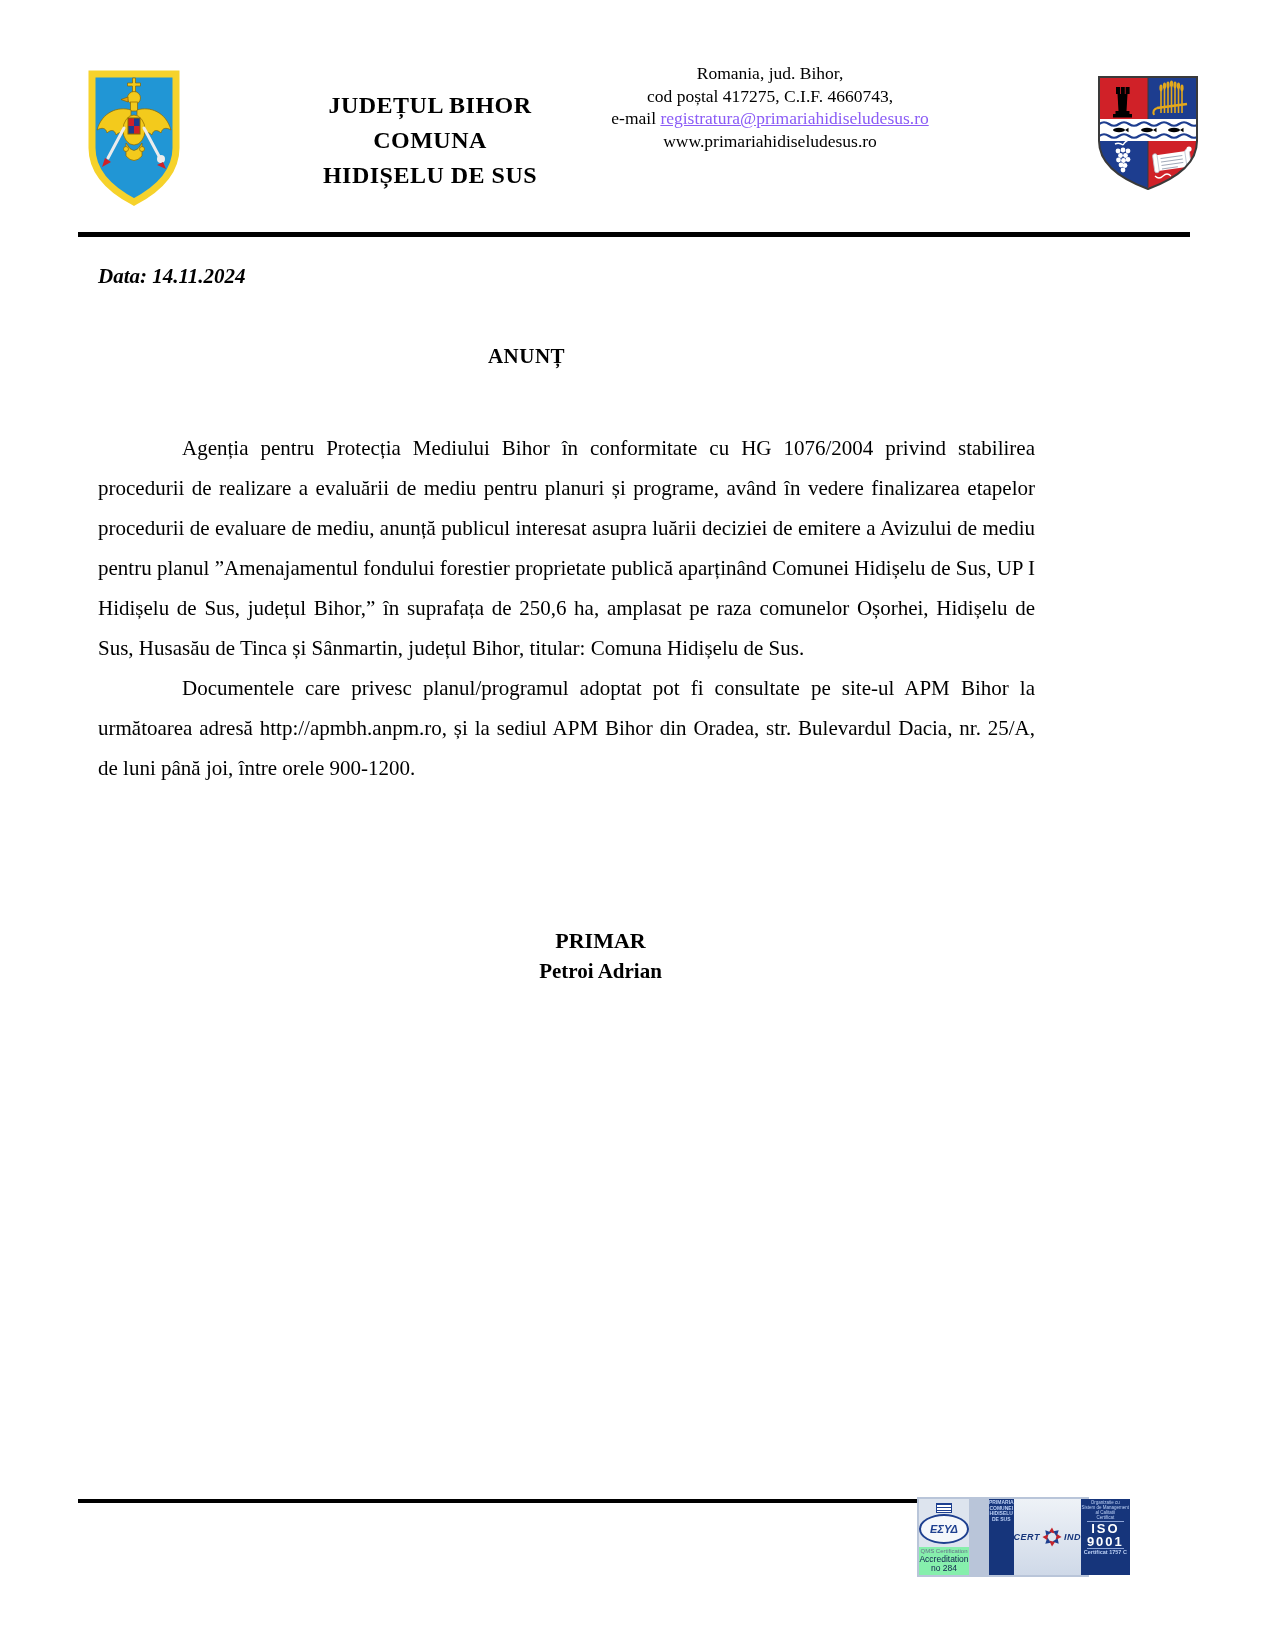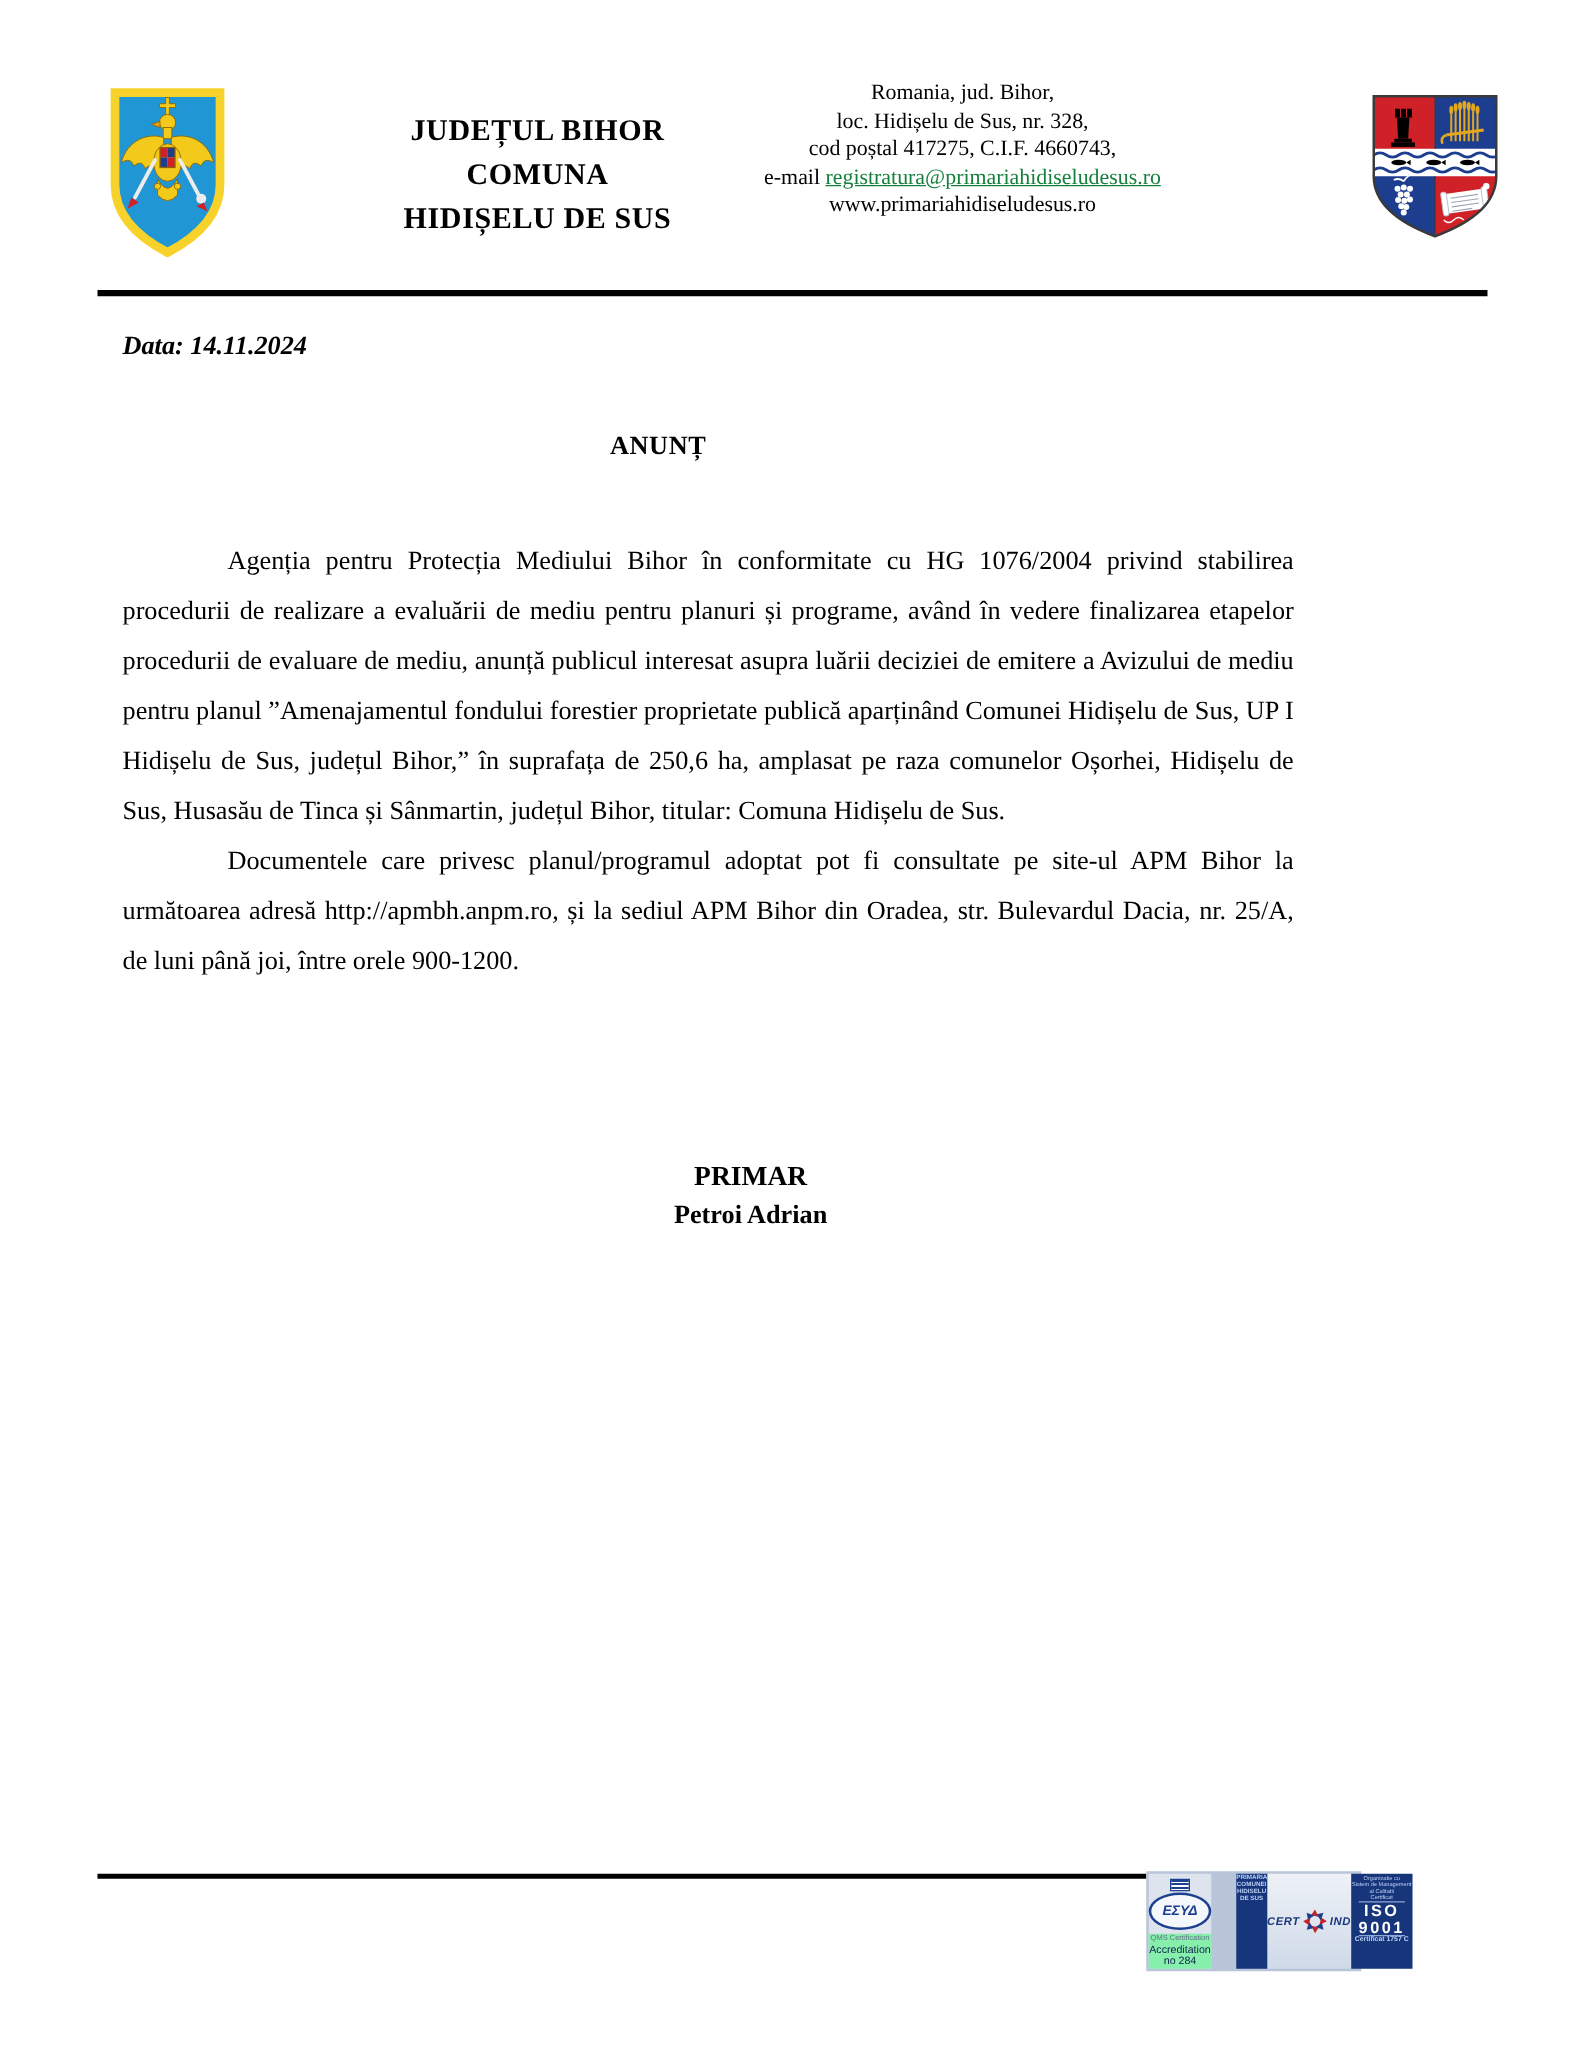--- a/index.html
+++ b/index.html
@@ -10,21 +10,21 @@
   
   .emblem-ro{position:absolute;left:88px;top:70px;width:92px;height:136px;}
   .header-title{
     position:absolute;left:285px;top:88px;width:290px;text-align:center;
     font-weight:bold;font-size:24px;line-height:35px;letter-spacing:.5px;
   }
   .header-contact{
     position:absolute;left:560px;top:62px;width:420px;text-align:center;
     font-size:17.5px;line-height:22.5px;
   }
-  .header-contact a{color:#15803d;text-decoration:underline;cursor:pointer;}
+  .header-contact a{color:#8b5cf6;text-decoration:underline;cursor:pointer;}
   .emblem-bh{position:absolute;left:1093px;top:73px;width:110px;height:120px;}
   .rule-top{position:absolute;left:78px;top:232px;width:1112px;height:5px;background:#000;}
   
   .date-line{position:absolute;left:98px;top:264px;font-size:21px;font-weight:bold;font-style:italic;}
   .doc-title{position:absolute;left:98px;top:344px;width:857px;text-align:center;
     font-size:21px;font-weight:bold;letter-spacing:.5px;}
   .body-text{position:absolute;left:98px;top:428px;width:937px;
     font-size:21px;line-height:40px;text-align:justify;}
   .body-text p{margin:0;text-indent:84px;}
   .signature{position:absolute;left:0;top:926px;width:1201px;text-align:center;font-weight:bold;}
@@ -98,21 +98,20 @@
   </div>
 
   <div class="header-title">
     <div>JUDEȚUL BIHOR</div>
     <div>COMUNA</div>
     <div>HIDIȘELU DE SUS</div>
   </div>
 
   <div class="header-contact">
     <div>Romania, jud. Bihor,</div>
-    <div>loc. Hidișelu de Sus, nr. 328,</div>
     <div>cod poștal 417275, C.I.F. 4660743,</div>
     <div>
       <span>e-mail</span>
       <a>registratura@primariahidiseludesus.ro</a>
     </div>
     <div>www.primariahidiseludesus.ro</div>
   </div>
 
   <div class="emblem-bh">
     <svg width="110" height="120" viewBox="0 0 110 120">

